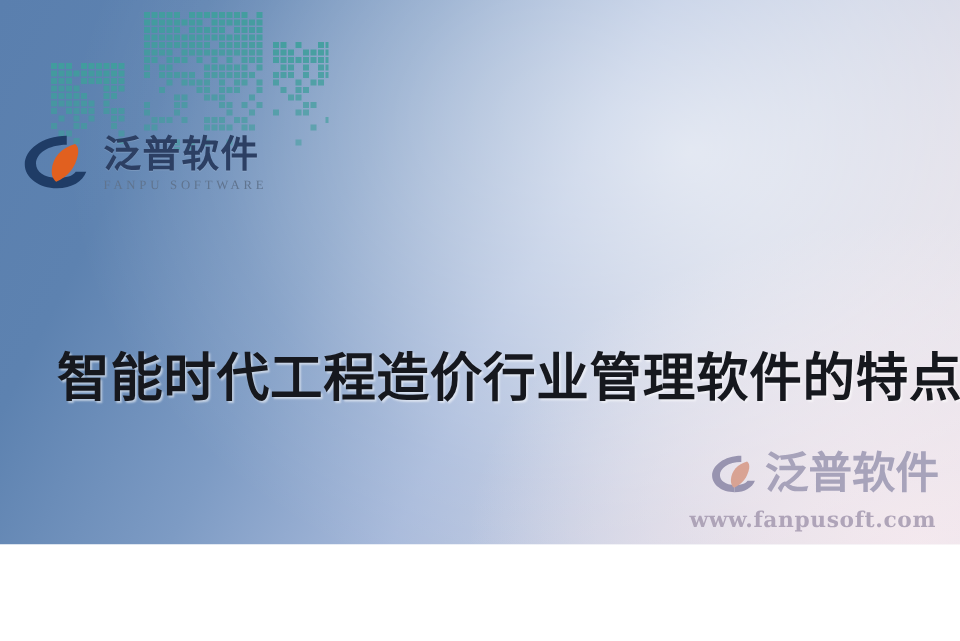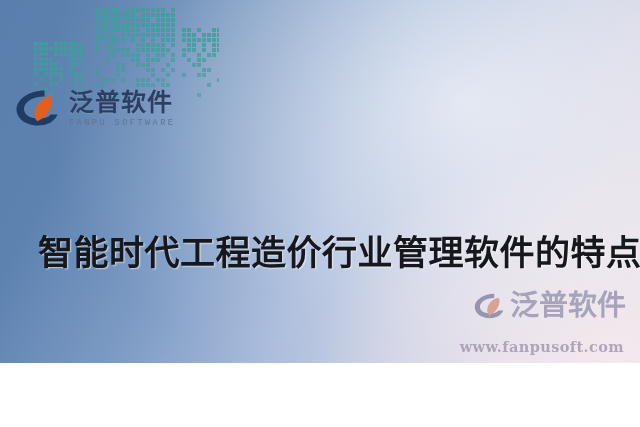--- a/index.html
+++ b/index.html
@@ -67,21 +67,21 @@
     font-family: "DejaVu Sans", "Liberation Sans", sans-serif;
     font-size: 25px;
     font-weight: 700;
     color: #2c3f63;
     letter-spacing: 1px;
     line-height: 1.08;
     text-shadow: 0 1px 0 rgba(255,255,255,0.12);
   }
   #logo-en {
     margin-top: 3px;
-    font-family: Liberation Mono, monospace;
+    font-family: Liberation Serif, serif;
     font-size: 8.5px;
     font-weight: 400;
     color: #60748f;
     letter-spacing: 2.5px;
     white-space: nowrap;
   }
 
   
   #headline {
     position: absolute;
@@ -117,21 +117,21 @@
   #wm-mark { display: block; }
   #wm-cn {
     font-family: "DejaVu Sans", "Liberation Sans", sans-serif;
     font-size: 29px;
     font-weight: 700;
     color: #9e9ab4;
     letter-spacing: 0px;
     line-height: 1;
   }
   #wm-url {
-    margin-top: 18px;
+    margin-top: 8px;
     font-family: "DejaVu Serif", "Liberation Serif", serif;
     font-size: 14.5px;
     font-weight: 700;
     color: #a79cb2;
     letter-spacing: 0.4px;
     text-align: right;
     padding-right: 2px;
   }
 </style>
 </head>

